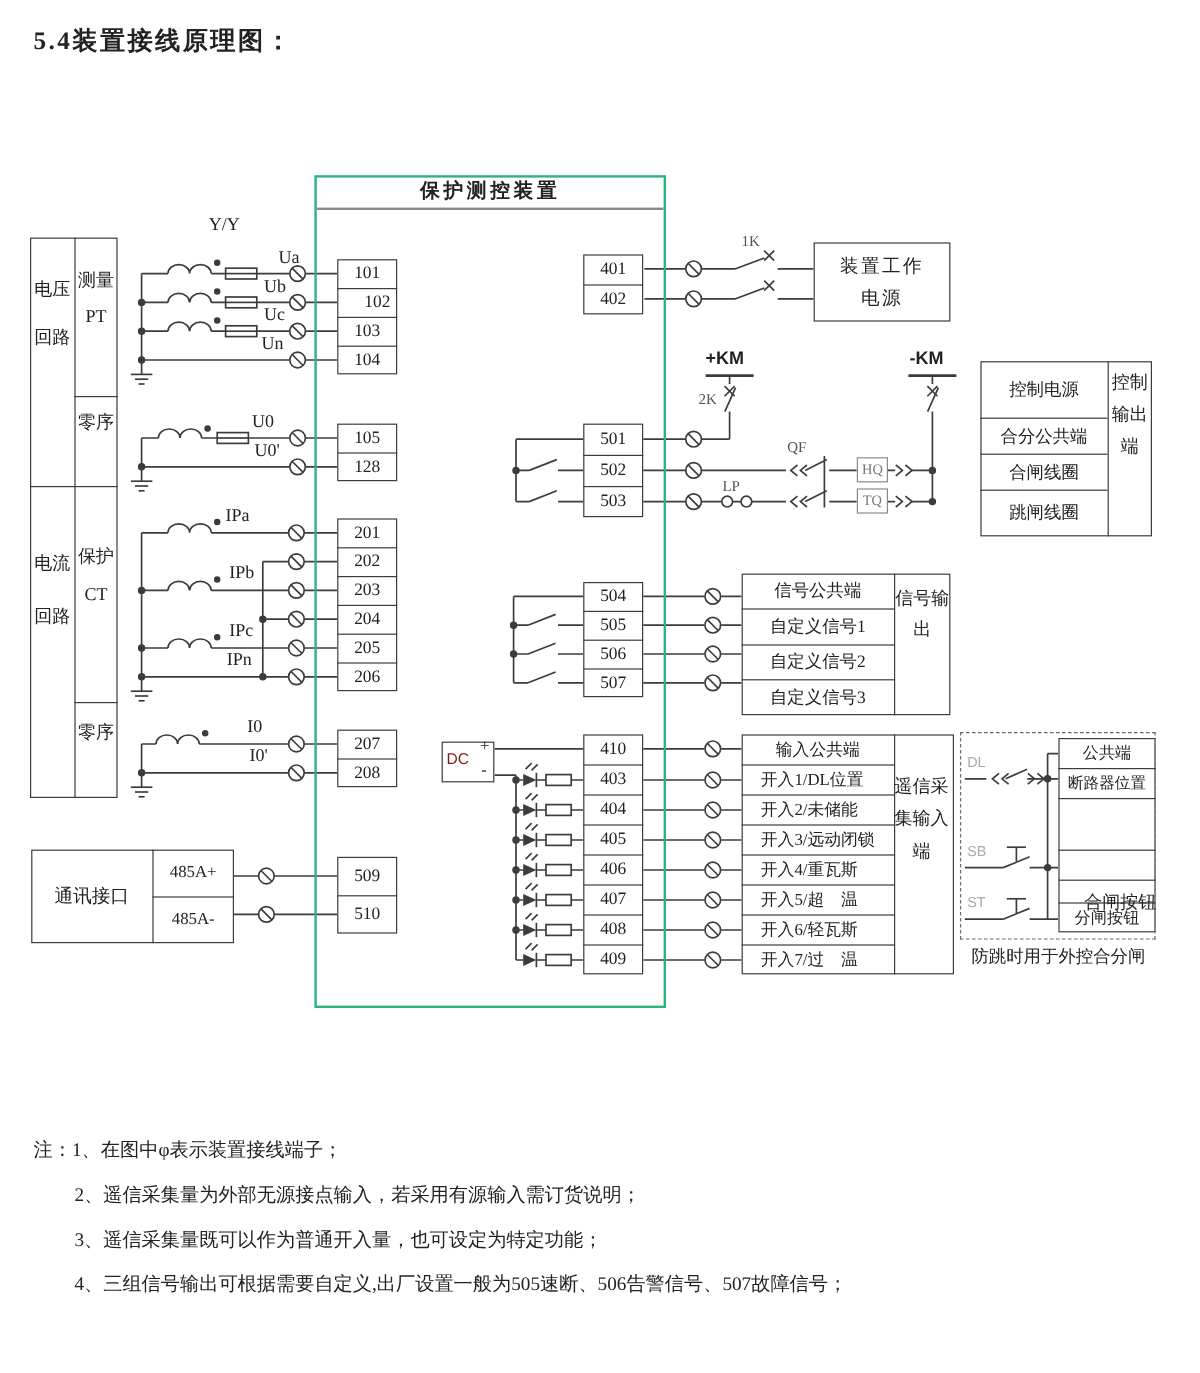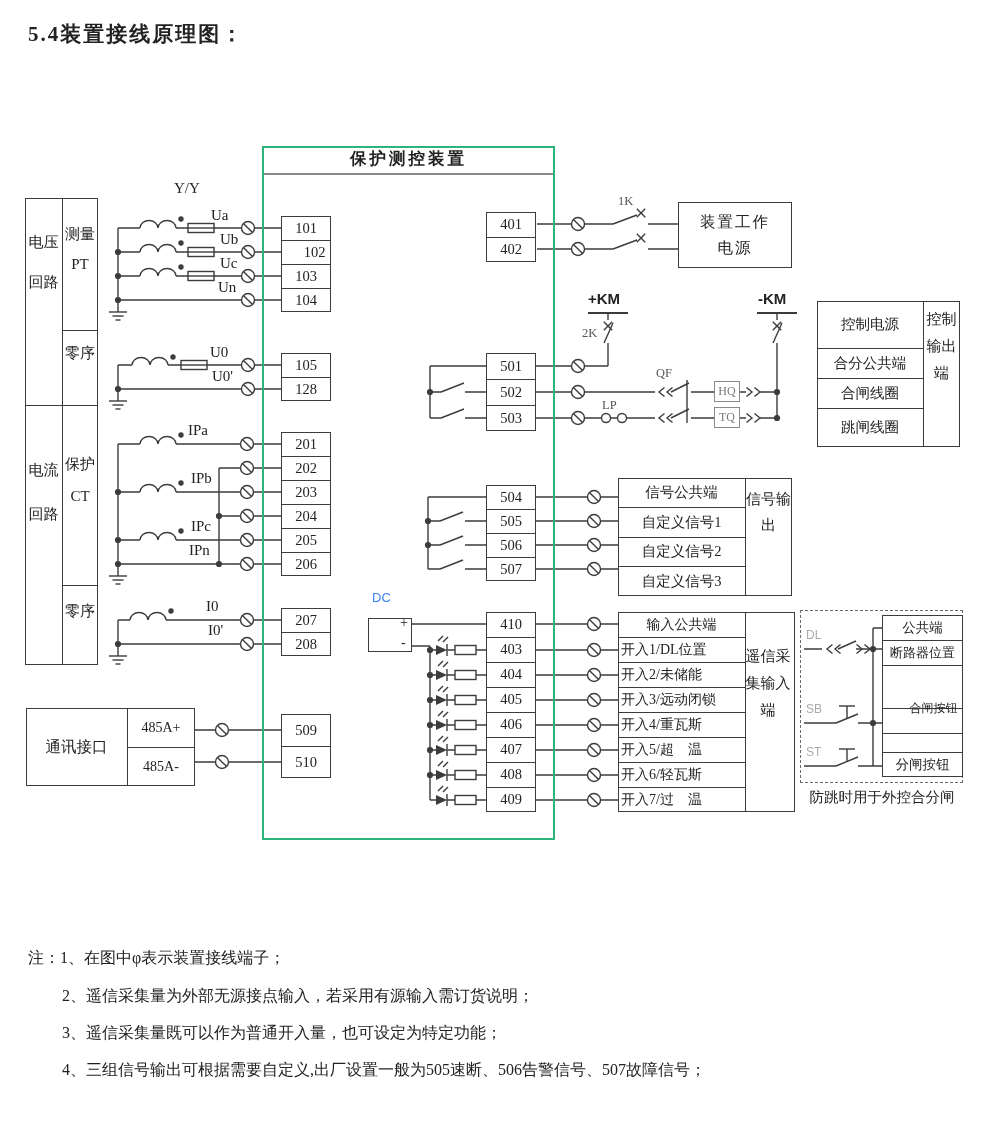--- a/index.html
+++ b/index.html
@@ -10,21 +10,21 @@
   .sm{font-size:12.5px;color:#555}
   .gr{color:#aaa;font-family:"Liberation Sans","DejaVu Sans",sans-serif;font-size:12px}
   .km{font-family:"Liberation Sans","DejaVu Sans",sans-serif;font-weight:bold;font-size:15px}
   .box{position:absolute;border:1.4px solid #3c3c3c;box-sizing:border-box;background:#fff;z-index:1}
   .nobg{background:none}
   .dashed{position:absolute;border:1.6px dashed #6a6a6a;box-sizing:border-box;background:none;z-index:1}
   .line-v{position:absolute;width:0;border-left:1.4px solid #3c3c3c;z-index:2}
   .line-h{position:absolute;height:0;border-top:1.4px solid #3c3c3c;z-index:2}
   .cell{position:absolute;display:flex;align-items:center;justify-content:center;
         font-size:14.5px;text-align:left;z-index:2;white-space:nowrap}
-  .cell-l{justify-content:flex-start;padding-left:3px;box-sizing:border-box}
+  .cell-l{justify-content:flex-start;padding-left:16px;box-sizing:border-box}
   .vtext{position:absolute;text-align:center;word-break:break-all;font-size:15px;z-index:2}
   .note{position:absolute;font-size:16px;white-space:nowrap;z-index:2}
   .title{position:absolute;left:28px;top:20px;font-size:21px;font-weight:bold;letter-spacing:2px;z-index:2}
   .devtitle{position:absolute;left:264px;top:148px;width:289px;height:25px;text-align:center;
             font-size:16.5px;font-weight:bold;letter-spacing:3px;border-bottom:2px solid #8a8a8a;z-index:2}
   .minibox{position:absolute;border:1.2px solid #8a8a8a;box-sizing:border-box;background:#fff;
            display:flex;align-items:center;justify-content:center;font-size:12px;color:#777;z-index:2}
 </style>
 </head>
 <body>
@@ -293,21 +293,21 @@
   <div class="vtext" style="left:62px;top:596px;width:36px;line-height:30px">零序</div>
 
   <div class="box" style="left:26px;top:708px;width:169px;height:78px"></div>
   <div class="line-v" style="left:127px;top:708px;height:78px"></div>
   <div class="line-h" style="left:127px;top:747px;width:68px"></div>
   <div class="cell" style="left:26px;top:708px;width:101px;height:78px;font-size:15.5px">通讯接口</div>
   <div class="cell" style="left:127px;top:708px;width:68px;height:39px;font-size:14px">485A+</div>
   <div class="cell" style="left:127px;top:747px;width:68px;height:39px;font-size:14px">485A-</div>
 
   <span class="lbl" style="left:174px;top:180px">Y/Y</span>
-  <span class="lbl" style="left:211px;top:207px">Ua</span>
+  <span class="lbl" style="left:232px;top:207px">Ua</span>
   <span class="lbl" style="left:220px;top:231px">Ub</span>
   <span class="lbl" style="left:220px;top:255px">Uc</span>
   <span class="lbl" style="left:218px;top:279px">Un</span>
   <span class="lbl" style="left:210px;top:344px">U0</span>
   <span class="lbl" style="left:212px;top:368px">U0'</span>
   <span class="lbl" style="left:188px;top:422px">IPa</span>
   <span class="lbl" style="left:191px;top:470px">IPb</span>
   <span class="lbl" style="left:191px;top:518px">IPc</span>
   <span class="lbl" style="left:189px;top:542px">IPn</span>
   <span class="lbl" style="left:206px;top:598px">I0</span>
@@ -399,21 +399,21 @@
   <span class="lbl sm" style="left:656px;top:366px">QF</span>
   <span class="lbl sm" style="left:602px;top:398px">LP</span>
   <div class="minibox" style="left:714px;top:381px;width:26px;height:21px">
     <span>HQ</span>
   </div>
   <div class="minibox" style="left:714px;top:407px;width:26px;height:21px">
     <span>TQ</span>
   </div>
 
   <div class="box" style="left:368px;top:618px;width:44px;height:34px"></div>
-  <span class="lbl" style="left:372px;top:590px;font-size:13px;font-family:'Liberation Sans',sans-serif;color:#3b82f6">DC</span>
+  <span class="lbl" style="left:372px;top:625px;font-size:13px;font-family:'Liberation Sans',sans-serif;color:#7f1d1d">DC</span>
   <span class="lbl" style="left:400px;top:615px;font-size:14px">+</span>
   <span class="lbl" style="left:401px;top:635px;font-size:14px">-</span>
 
   <div class="box" style="left:817px;top:301px;width:143px;height:146px"></div>
   <div class="line-v" style="left:923px;top:301px;height:146px"></div>
   <div class="line-h" style="left:817px;top:348px;width:106px"></div>
   <div class="line-h" style="left:817px;top:378px;width:106px"></div>
   <div class="line-h" style="left:817px;top:408px;width:106px"></div>
   <div class="cell" style="left:817px;top:301px;width:106px;height:47px">控制电源</div>
   <div class="cell" style="left:817px;top:348px;width:106px;height:30px">合分公共端</div>
@@ -453,21 +453,21 @@
 
   <div class="dashed" style="left:800px;top:610px;width:163px;height:173px"></div>
   <div class="box nobg" style="left:882px;top:615px;width:81px;height:162px;background:#fff"></div>
   <div class="line-h" style="left:882px;top:640px;width:81px"></div>
   <div class="line-h" style="left:882px;top:665px;width:81px"></div>
   <div class="line-h" style="left:882px;top:708px;width:81px"></div>
   <div class="line-h" style="left:882px;top:733px;width:81px"></div>
   <div class="line-h" style="left:882px;top:752px;width:81px"></div>
   <div class="cell" style="left:882px;top:615px;width:81px;height:25px;font-size:13.5px">公共端</div>
   <div class="cell" style="left:882px;top:640px;width:81px;height:25px;font-size:13px">断路器位置</div>
-  <div class="cell" style="left:882px;top:696px;width:103px;height:25px;font-size:12px">合闸按钮</div>
+  <div class="cell" style="left:882px;top:740px;width:103px;height:25px;font-size:15px">合闸按钮</div>
   <div class="cell" style="left:882px;top:752px;width:81px;height:25px;font-size:13.5px">分闸按钮</div>
   <span class="lbl gr" style="left:806px;top:628px">DL</span>
   <span class="lbl gr" style="left:806px;top:702px">SB</span>
   <span class="lbl gr" style="left:806px;top:745px">ST</span>
   <div class="cell" style="left:798px;top:787px;width:168px;height:20px;font-size:14.5px">防跳时用于外控合分闸</div>
 
   <div class="note" style="left:28px;top:948px">注：1、在图中φ表示装置接线端子；</div>
   <div class="note" style="left:62px;top:986px">2、遥信采集量为外部无源接点输入，若采用有源输入需订货说明；</div>
   <div class="note" style="left:62px;top:1023px">3、遥信采集量既可以作为普通开入量，也可设定为特定功能；</div>
   <div class="note" style="left:62px;top:1060px">4、三组信号输出可根据需要自定义,出厂设置一般为505速断、506告警信号、507故障信号；</div>

